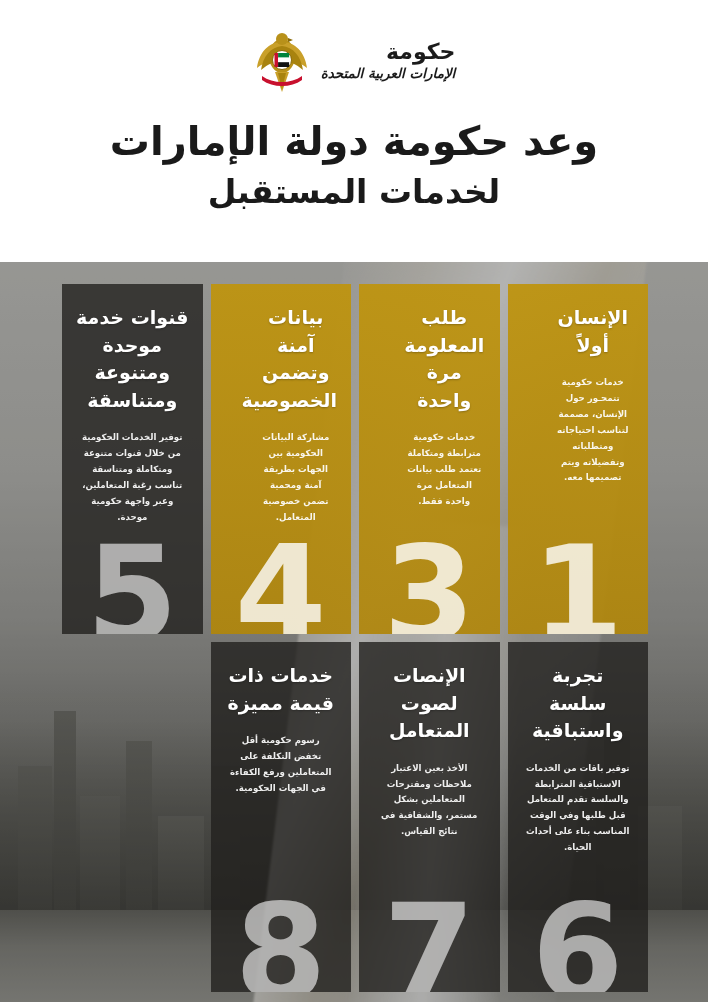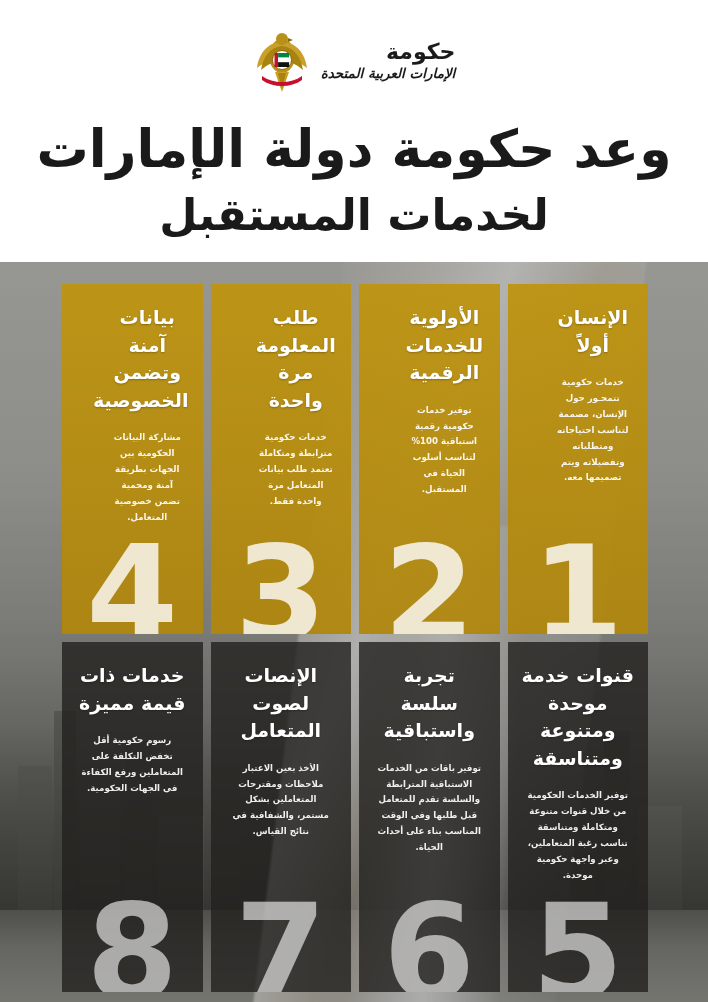--- a/index.html
+++ b/index.html
@@ -53,27 +53,27 @@
   }
 
   .main-title {
     text-align: center;
     margin-top: 22px;
     color: #1a1a1a;
     font-weight: bold;
     line-height: 1.28;
   }
   .main-title .l1 {
-    font-size: 52px;
+    font-size: 40px;
     letter-spacing: 1px;
     display: block;
     text-align: center;
   }
   .main-title .l2 {
-    font-size: 44px;
+    font-size: 33px;
     letter-spacing: 6px;
     display: block;
     margin-top: 4px;
   }
 
   
   .poster {
     position: absolute;
     top: 262px;
     left: 0;
@@ -265,25 +265,20 @@
   <div class="veil"></div>
 
   <div class="grid">
 
     <div class="card gold">
       <div class="card-title">الإنسان أولاً</div>
       <div class="card-desc">خدمات حكومية تتمحـور حول الإنسان، مصممة لتناسب احتياجاته ومتطلباته وتفضيلاته ويتم تصميمها معه.</div>
       <div class="card-num">1</div>
     </div>
 
-    <div class="card gold">
-      <div class="card-title">الأولوية للخدمات الرقمية</div>
-      <div class="card-desc">توفير خدمات حكومية رقمية استباقية 100% لتناسب أسلوب الحياة في المستقبل.</div>
-      <div class="card-num">2</div>
-    </div>
 
     <div class="card gold">
       <div class="card-title">طلب المعلومة مرة واحدة</div>
       <div class="card-desc">خدمات حكومية مترابطة ومتكاملة تعتمد طلب بيانات المتعامل مرة واحدة فقط.</div>
       <div class="card-num">3</div>
     </div>
 
     <div class="card gold">
       <div class="card-title">بيانات آمنة وتضمن الخصوصية</div>
       <div class="card-desc">مشاركة البيانات الحكومية بين الجهات بطريقة آمنة ومحمية تضمن خصوصية المتعامل.</div>

